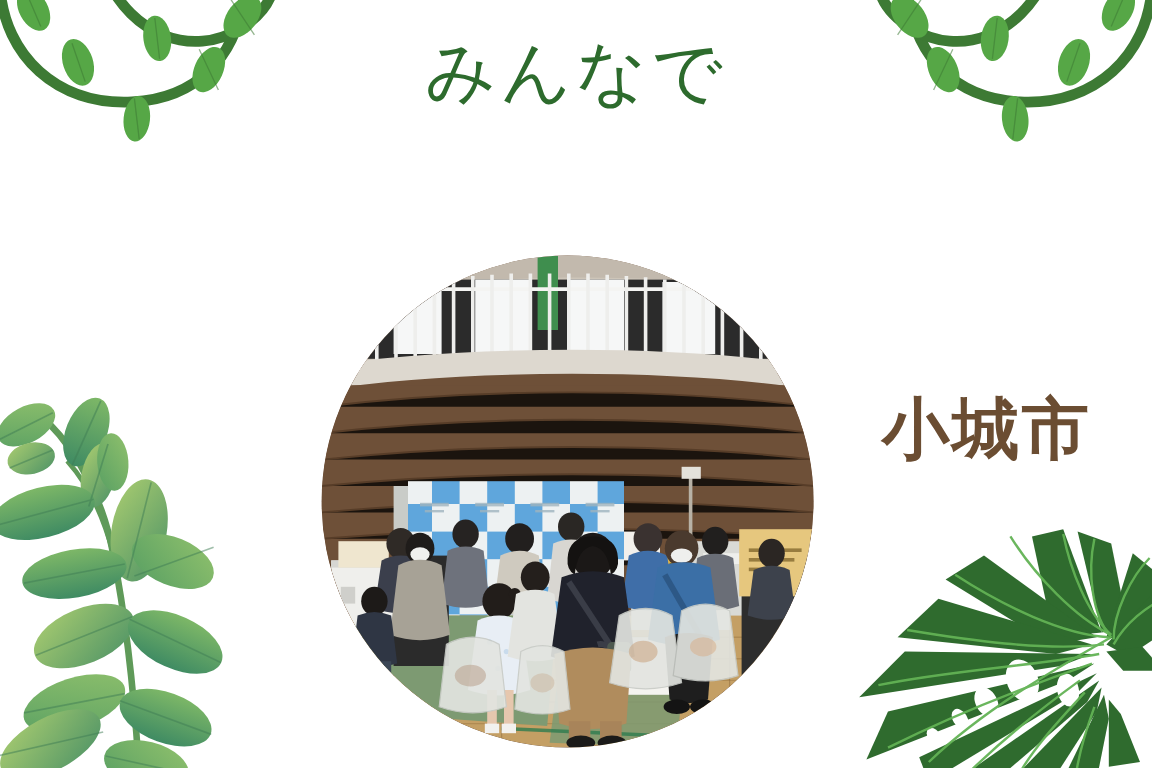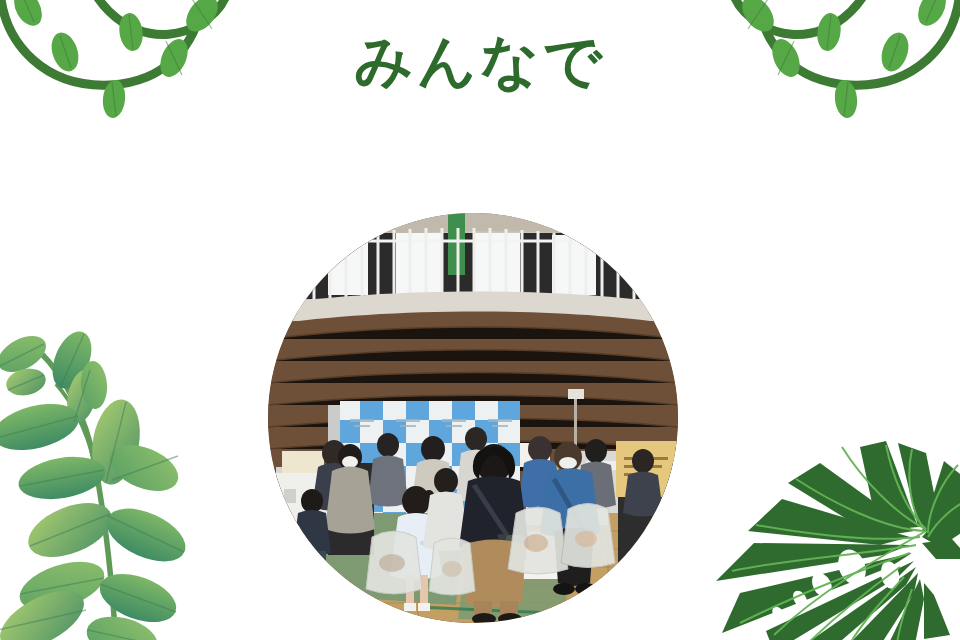--- a/index.html
+++ b/index.html
@@ -27,21 +27,21 @@
   #vine-top-right { right: -8px; top: -14px;  width: 250px; height: 150px; transform: scaleX(-1); }
   #branch-bottom-left { left: -6px; top: 330px; width: 250px; height: 315px; }
   #monstera-bottom-right { right: -10px; bottom: -12px; width: 270px; height: 225px; }
 
   
   .headline {
     position: absolute;
     width: 100%;
     text-align: center;
     color: #2d6b2d;
-    font-weight: bold;
+    font-weight: normal;
     letter-spacing: 0.06em;
     line-height: 1;
     white-space: nowrap;
   }
   #title-line-1 {
     top: 32px;
     font-size: 58px;
   }
   #title-line-2 {
     top: 116px;
@@ -125,20 +125,21 @@
         <path d="M137 29 L141 63"></path>
         <path d="M174 55 L190 89"></path>
         <path d="M200 13 L220 43"></path>
       </g>
     </svg>
   </div>
 
   <div class="headline" id="title-line-1">みんなで</div>
 
 
+  <div id="city-name">小城市</div>
 
   <div id="photo-circle">
     <svg viewBox="0 0 410 410" width="410" height="410" xmlns="http://www.w3.org/2000/svg">
       <defs>
         <clipPath id="circClip">
             <circle cx="205" cy="205" r="205"></circle>
           </clipPath>
         <pattern id="checkPat" width="46" height="46" patternUnits="userSpaceOnUse">
           <rect width="46" height="46" fill="#edf1f2"></rect>
           <rect width="23" height="23" fill="#5fa6dc"></rect>

